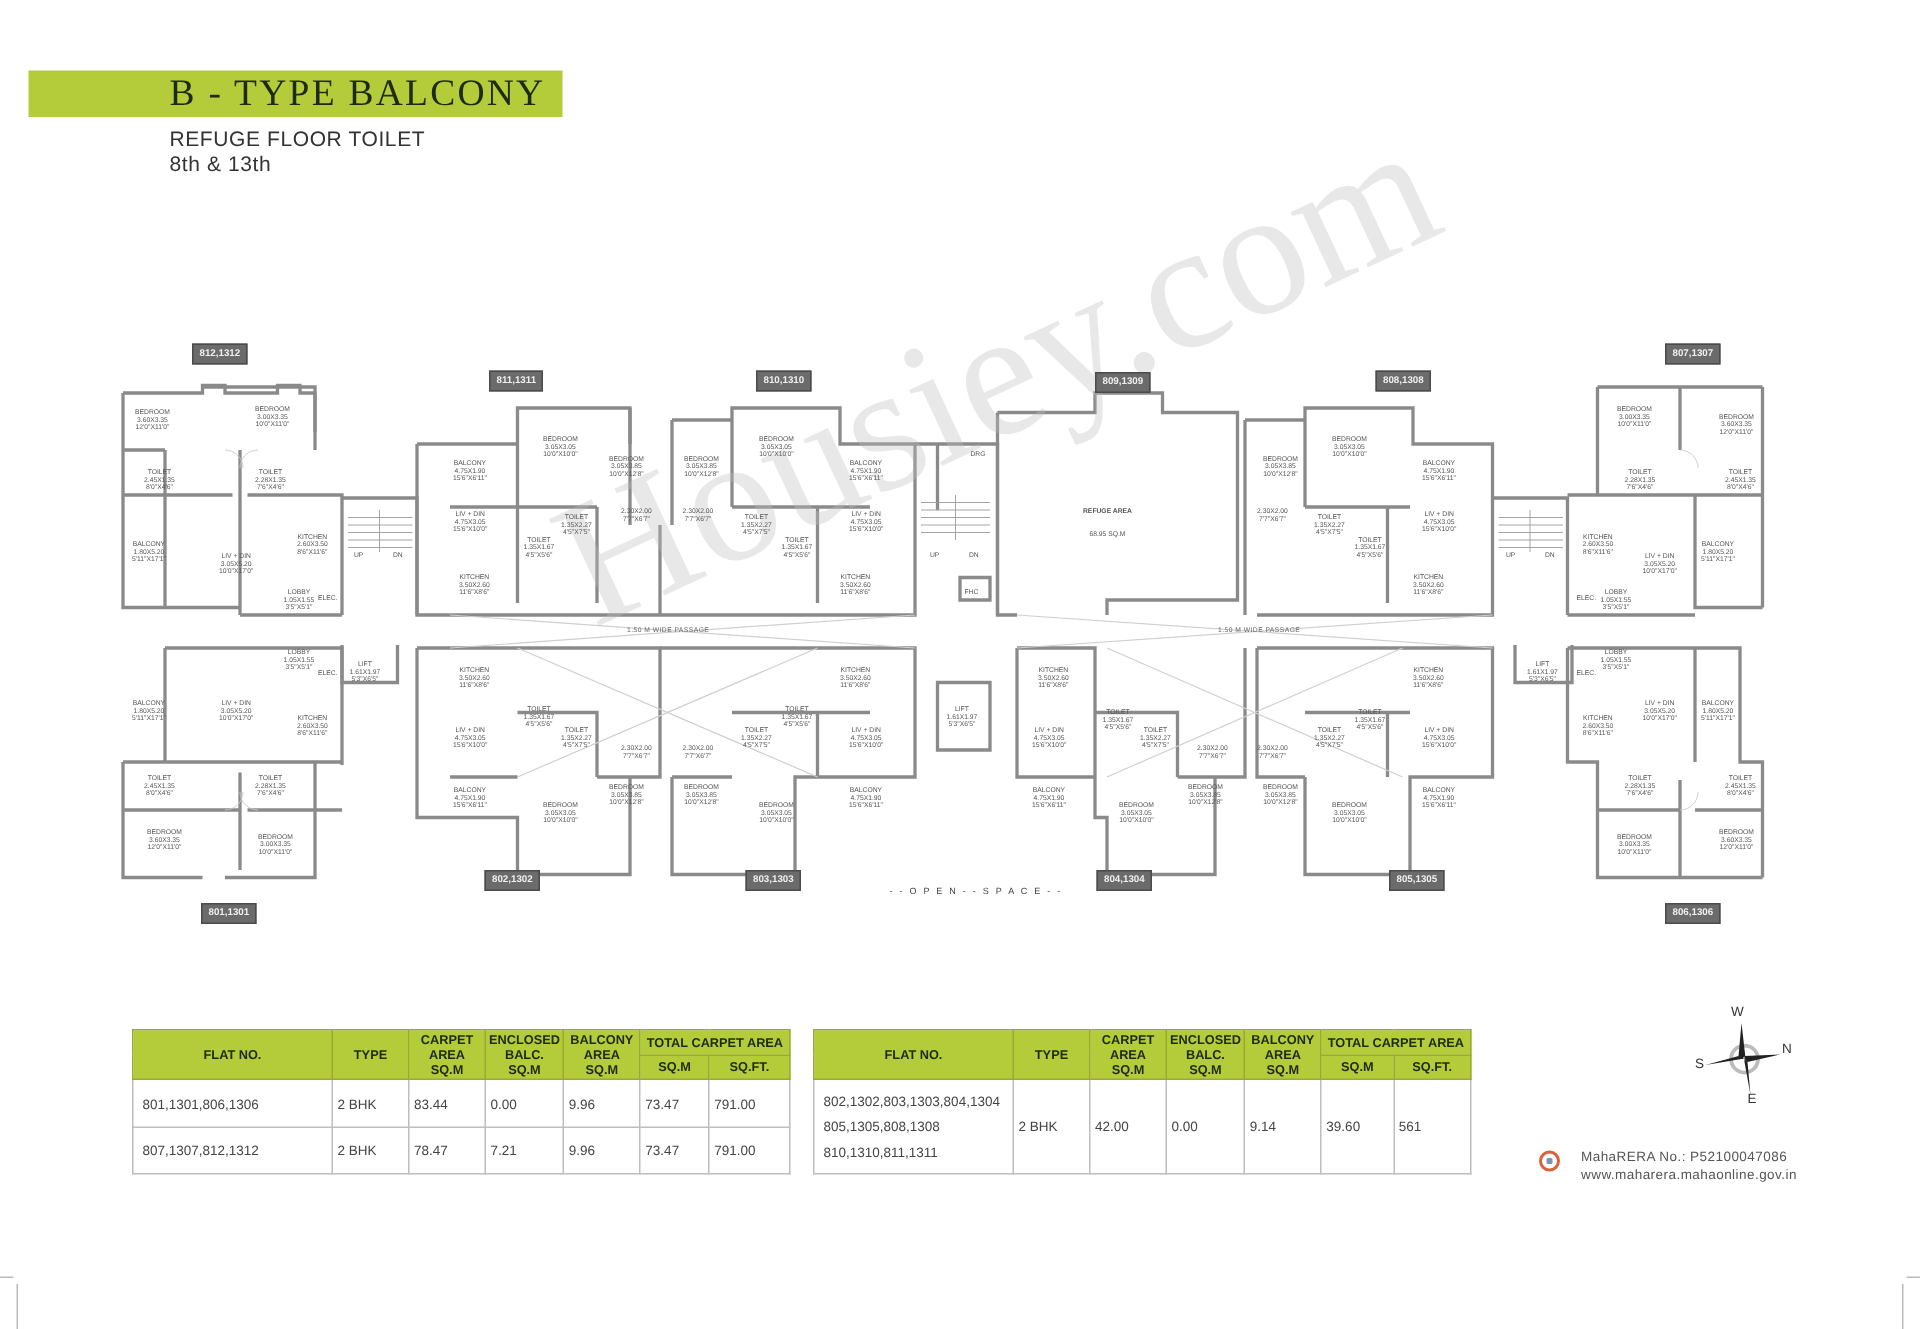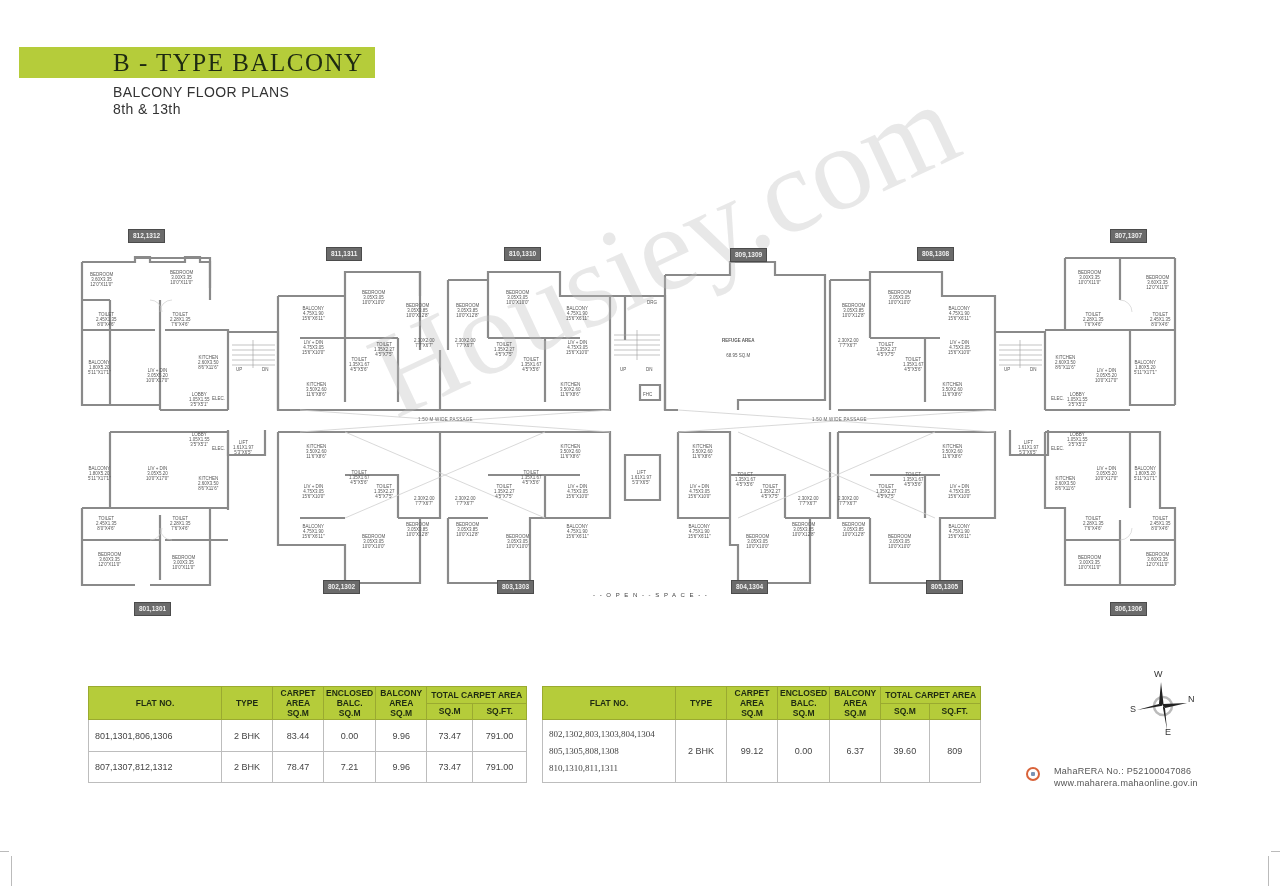--- a/index.html
+++ b/index.html
@@ -9,39 +9,39 @@
   .subtitle { position:absolute; left:113px; top:84px; font-size:14px; line-height:17px; color:#333; letter-spacing:0.4px; }
   .plan { position:absolute; left:0; top:0; width:1280px; height:660px; }
   .unit-tag { position:absolute; height:12px; padding:0 4px; background:#6b6b6b; color:#f0f0f0; font-size:6.5px; line-height:12px; font-weight:bold; border:1px solid #4b4b4b; white-space:nowrap; }
   .room { position:absolute; font-size:4.5px; line-height:5px; color:#555; text-align:center; white-space:pre; }
   .open-space { position:absolute; left:593px; top:592px; font-size:6px; letter-spacing:1.5px; color:#444; }
   .passage { position:absolute; font-size:4.5px; color:#666; letter-spacing:0.3px; }
   .watermark { position:absolute; left:350px; top:320px; font-family:"Liberation Serif", serif; font-size:120px; color:rgba(190,190,190,0.35); transform:rotate(-25deg); transform-origin:left top; white-space:nowrap; pointer-events:none; }
 
   table.area { position:absolute; border-collapse:collapse; font-size:9px; }
   table.area th { background:#b5cc3a; color:#1e2a12; font-weight:bold; font-size:8.5px; line-height:10px; border:1px solid #9aaa30; text-align:center; padding:1px 2px; }
-  table.area td { border:1px solid #bdbdbd; text-align:center; color:#444; font-size:9px; padding:0 3px; }
+  table.area td { border:1px solid #bdbdbd; color:#444; font-size:9px; padding:0 3px; }
   table.area td.left { text-align:left; padding-left:6px; }
   #tbl1 { left:88px; top:686px; width:439px; }
   #tbl2 { left:542px; top:686px; width:439px; }
 
   .compass { position:absolute; left:1125px; top:668px; width:72px; height:72px; }
   .rera { position:absolute; left:1026px; top:765px; }
   .rera-logo { position:absolute; left:0; top:2px; width:14px; height:14px; border-radius:50%; border:2px solid #d9633a; box-sizing:border-box; }
   .rera-logo::after { content:""; position:absolute; left:3px; top:3px; width:4px; height:4px; background:#7a93b5; border-radius:1px; }
   .rera-text { position:absolute; left:28px; top:0; font-size:9px; line-height:12px; color:#555; white-space:nowrap; letter-spacing:0.3px; }
   .crop { position:absolute; background:#bbb; }
 </style>
 </head>
 <body>
 
 <div class="title-bar"></div>
 <div class="title-text">B - TYPE BALCONY</div>
 <div class="subtitle">
-  <div>BALCONY FLOOR PLANS</div>
+  <div>REFUGE FLOOR TOILET</div>
   <div>8th &amp; 13th</div>
 </div>
 
 <div class="plan">
   <svg width="1280" height="660" style="position:absolute;left:0;top:0;">
     <g fill="none" stroke="#8a8a8a" stroke-width="2.2">
 
       <path d="M82 262 H135 V257 H150 V262 H185 V257 H200 V262 H210 V288 M82 262 V405 H110 M110 330 V405 M82 300 H110 M110 300 V405"></path>
       <path d="M135 258 H210 V300 M160 300 V410 M160 410 H228 M82 330 H155 M165 330 H228 V410"></path>
       <path d="M110 405 H160"></path>
@@ -307,31 +307,31 @@
     <th rowspan="2" style="width:46px;">CARPET AREA SQ.M</th>
     <th rowspan="2" style="width:46px;">ENCLOSED BALC. SQ.M</th>
     <th rowspan="2" style="width:46px;">BALCONY AREA SQ.M</th>
     <th colspan="2">TOTAL CARPET AREA</th>
   </tr>
   <tr style="height:13px;">
     <th>SQ.M</th>
     <th>SQ.FT.</th>
   </tr>
   <tr style="height:63px;">
-    <td class="left" style="line-height:17px;font-family:Liberation Serif, serif;">
+    <td class="left" style="line-height:17px;">
       <div>802,1302,803,1303,804,1304</div>
       <div>805,1305,808,1308</div>
       <div>810,1310,811,1311</div>
     </td>
     <td>2 BHK</td>
-    <td>99.12</td>
+    <td>42.00</td>
     <td>0.00</td>
-    <td>6.37</td>
+    <td>9.14</td>
     <td>39.60</td>
-    <td>809</td>
+    <td>561</td>
   </tr>
 </tbody>
   </table>
 
 <div class="compass">
   <svg width="72" height="72" viewBox="0 0 72 72">
     <circle cx="38" cy="38" r="9" fill="none" stroke="#bbb" stroke-width="2.5"></circle>
     <polygon points="36,14 38.5,36 36,38 34,36" fill="#222"></polygon>
     <polygon points="38,38 40,40 42,62 38,40" fill="#222"></polygon>
     <polygon points="38,36 62,35 40,40 38,38" fill="#222"></polygon>

